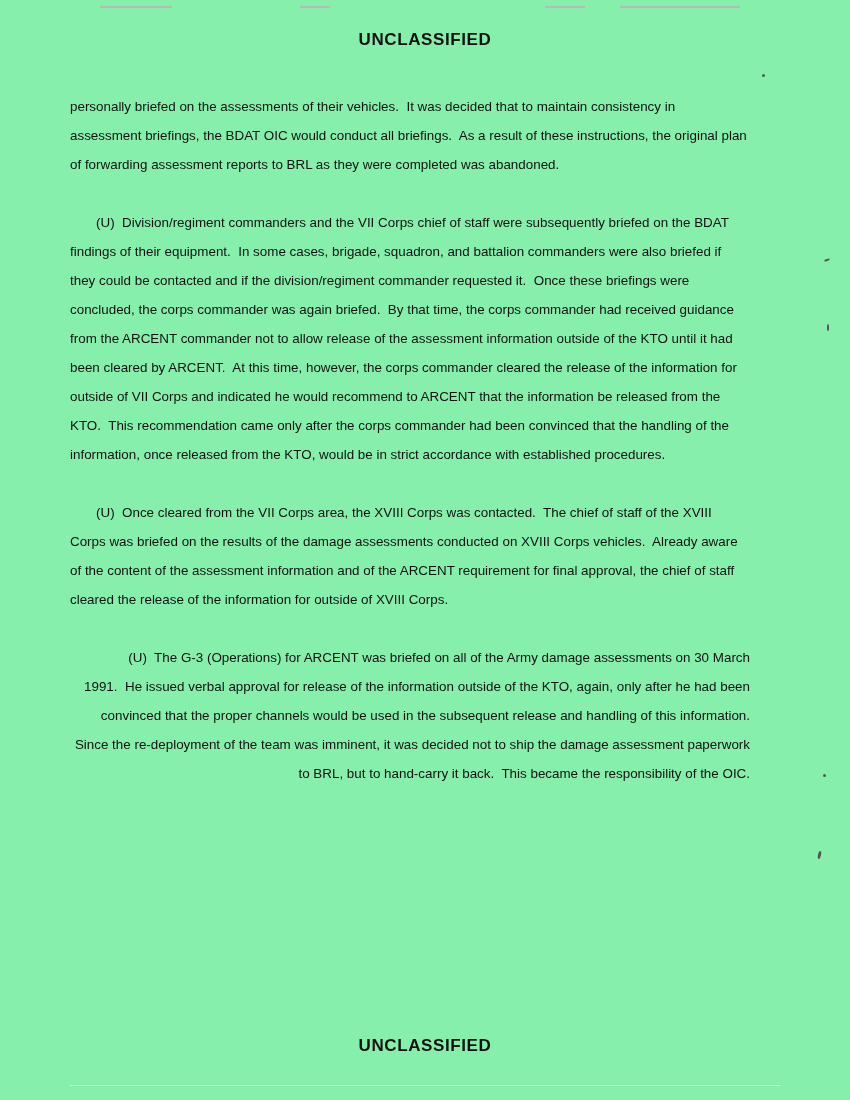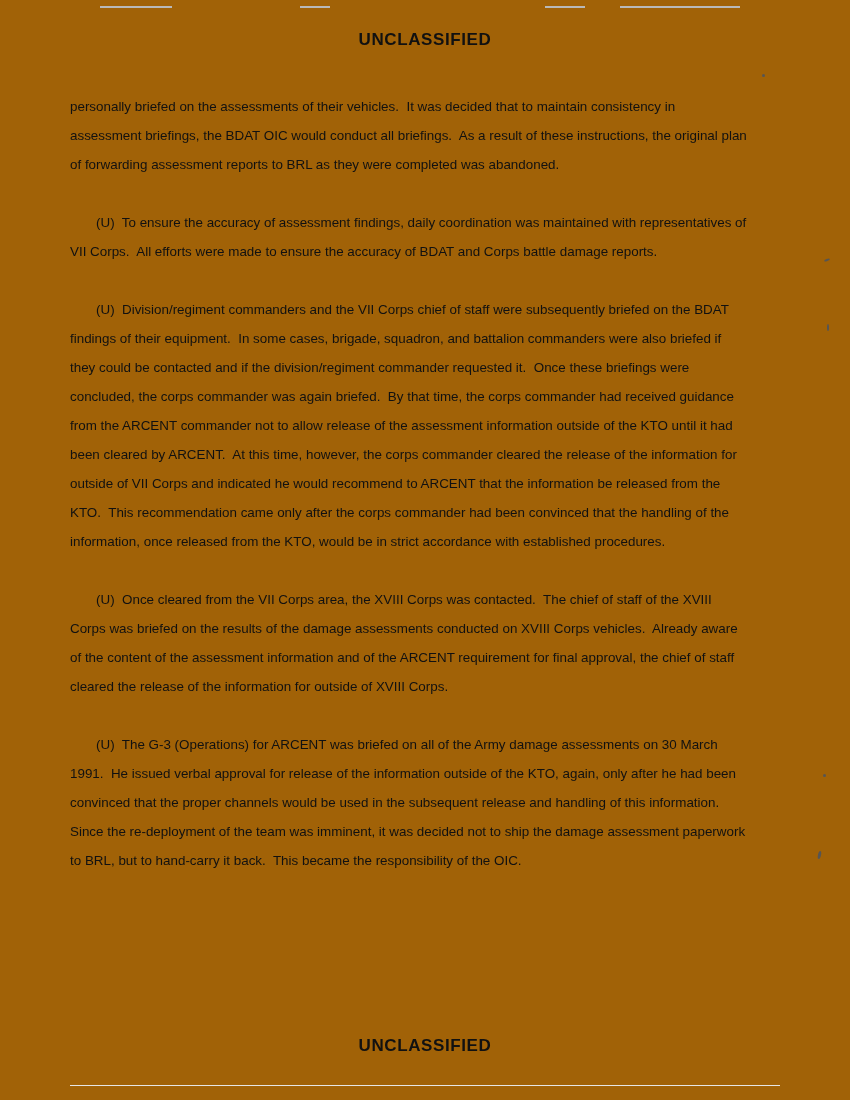--- a/index.html
+++ b/index.html
@@ -4,21 +4,21 @@
 <style>
   html, body {
     margin: 0;
     padding: 0;
     background: #ffffff;
   }
   .page {
     position: relative;
     width: 850px;
     height: 1100px;
-    background: #a16207;
+    background: #86efac;
     font-family: "Liberation Sans", sans-serif;
     color: #111111;
     overflow: hidden;
   }
 
   
   .scan-mark {
     position: absolute;
     top: 6px;
     height: 2px;
@@ -60,21 +60,21 @@
     text-align: left;
   }
 
   .body-text p {
     margin: 0 0 29px 0;
     white-space: pre-wrap;
   }
   .body-text p.indent {
     text-indent: 26px;
   }
-  .body-text p:last-child { margin-bottom: 0; }
+  .body-text p:last-child { margin-bottom: 0; text-align: right; }
 
   .page-number {
     position: absolute;
     left: 0;
     right: 0;
     top: 997px;
     text-align: center;
     font-size: 13px;
   }
 
@@ -97,21 +97,20 @@
 
   <div class="scan-mark m1"></div>
   <div class="scan-mark m2"></div>
   <div class="scan-mark m3"></div>
   <div class="scan-mark m4"></div>
 
   <div class="classification top">UNCLASSIFIED</div>
 
   <div class="body-text">
     <p>personally briefed on the assessments of their vehicles.  It was decided that to maintain consistency in assessment briefings, the BDAT OIC would conduct all briefings.  As a result of these instructions, the original plan of forwarding assessment reports to BRL as they were completed was abandoned.</p>
-    <p class="indent">(U)  To ensure the accuracy of assessment findings, daily coordination was maintained with representatives of VII Corps.  All efforts were made to ensure the accuracy of BDAT and Corps battle damage reports.</p>
     <p class="indent">(U)  Division/regiment commanders and the VII Corps chief of staff were subsequently briefed on the BDAT findings of their equipment.  In some cases, brigade, squadron, and battalion commanders were also briefed if they could be contacted and if the division/regiment commander requested it.  Once these briefings were concluded, the corps commander was again briefed.  By that time, the corps commander had received guidance from the ARCENT commander not to allow release of the assessment information outside of the KTO until it had been cleared by ARCENT.  At this time, however, the corps commander cleared the release of the information for outside of VII Corps and indicated he would recommend to ARCENT that the information be released from the KTO.  This recommendation came only after the corps commander had been convinced that the handling of the information, once released from the KTO, would be in strict accordance with established procedures.</p>
     <p class="indent">(U)  Once cleared from the VII Corps area, the XVIII Corps was contacted.  The chief of staff of the XVIII Corps was briefed on the results of the damage assessments conducted on XVIII Corps vehicles.  Already aware of the content of the assessment information and of the ARCENT requirement for final approval, the chief of staff cleared the release of the information for outside of XVIII Corps.</p>
     <p class="indent">(U)  The G-3 (Operations) for ARCENT was briefed on all of the Army damage assessments on 30 March 1991.  He issued verbal approval for release of the information outside of the KTO, again, only after he had been convinced that the proper channels would be used in the subsequent release and handling of this information.  Since the re-deployment of the team was imminent, it was decided not to ship the damage assessment paperwork to BRL, but to hand-carry it back.  This became the responsibility of the OIC.</p>
   </div>
 
 
   <div class="classification bottom">UNCLASSIFIED</div>
 
   <div class="speck sp1"></div>
   <div class="speck sp2"></div>

